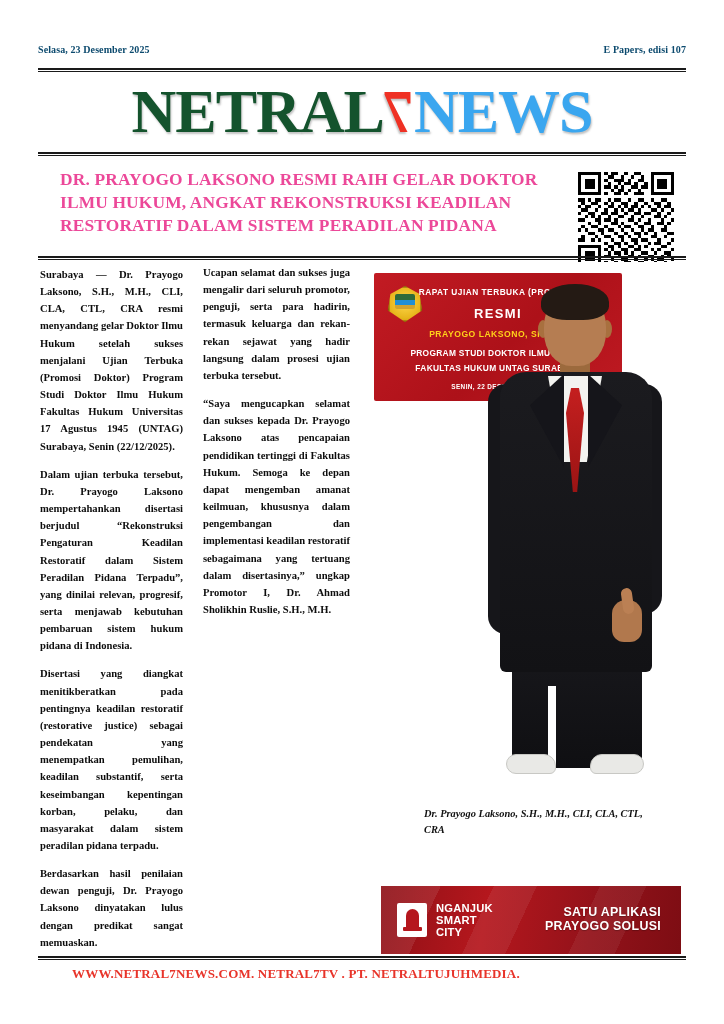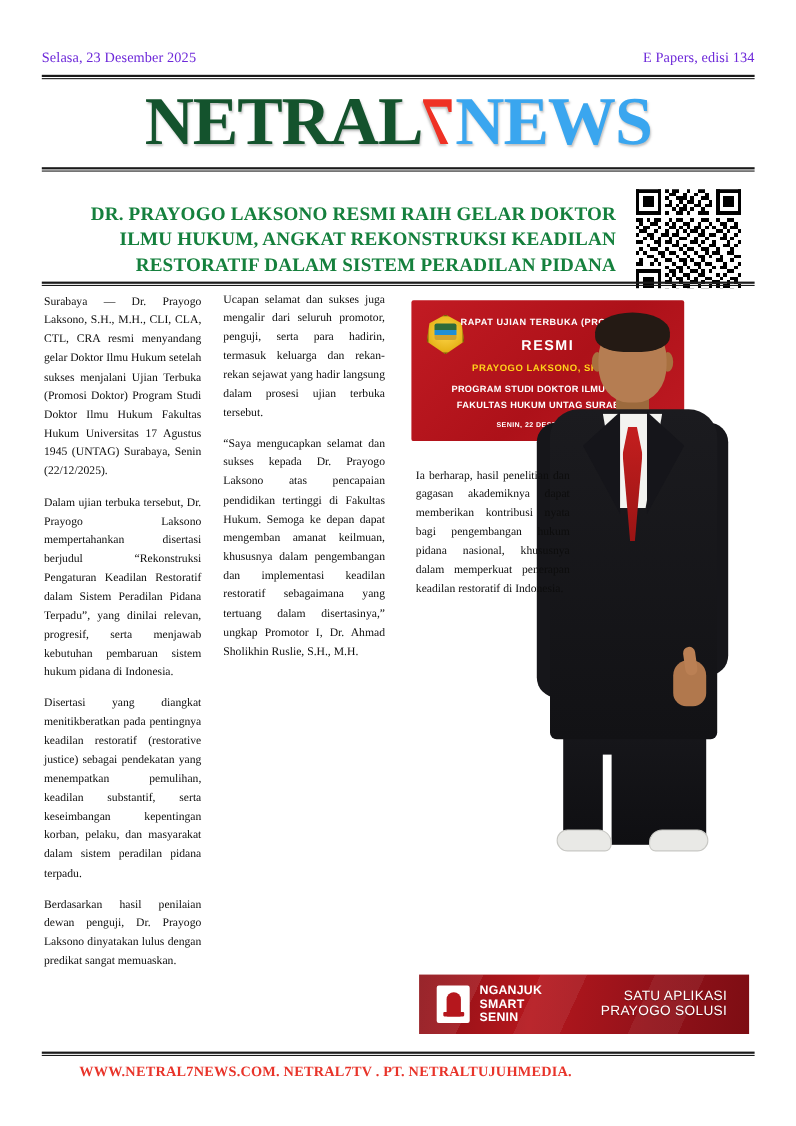--- a/index.html
+++ b/index.html
@@ -19,23 +19,23 @@
   }
 
   
   .topbar {
     position: absolute;
     left: 38px; top: 44px; width: 648px;
     display: flex; justify-content: space-between; align-items: baseline;
   }
   .topbar .date,
   .topbar .edition {
-    font-size: 13px;
-    font-weight: normal;
-    color: #6d28d9;
+    font-size: 10px;
+    font-weight: bold;
+    color: #0c4a6e;
     letter-spacing: 0.1px;
     white-space: nowrap;
   }
   .rule-double {
     position: absolute;
     left: 38px; width: 648px;
     border-top: 2px solid #1a1a1a;
     border-bottom: 1px solid #1a1a1a;
     height: 4px;
   }
@@ -59,47 +59,46 @@
   .wm-red { color: #14532d; }
   .wm-blue { color: #3aa6ef; }
   .wm-seven { color: #ef3124; display:inline-block; transform: scaleX(-1); }
 
   .rule-under-logo { top: 152px; }
 
   
   .headline {
     position: absolute;
     left: 60px; top: 168px; width: 500px;
-    text-align: right;
+    text-align: left;
     font-size: 17.4px;
     font-weight: bold;
     line-height: 1.33;
-    color: #15803d;
+    color: #ec4899;
     letter-spacing: 0.15px;
-    margin-top: 15px;
   }
 
   
   .qr {
     position: absolute;
     left: 578px; top: 172px;
     width: 96px; height: 96px;
     background: #fff;
   }
   .qr svg { display:block; }
 
   .rule-under-head { top: 256px; }
 
   
   .col {
     position: absolute;
     font-size: 10.6px;
     line-height: 1.62;
     color: #0d0d0d;
-    font-weight: normal;
+    font-weight: bold;
     text-align: justify;
     text-justify: inter-word;
   }
   .col p { margin-bottom: 11px; }
   .col p:last-child { margin-bottom: 0; }
 
   #col1 { left: 40px; top: 266px; width: 143px; }
   #col2 { left: 203px; top: 264px; width: 147px; }
   #col3 { left: 378px; top: 424px; width: 140px; }
 
@@ -217,21 +216,21 @@
     font-weight: bold;
     font-style: italic;
     line-height: 1.5;
     color: #111;
   }
 
   
   .ad {
     position: absolute;
     left: 381px; top: 886px;
-    width: 300px; height: 54px;
+    width: 300px; height: 68px;
     background: linear-gradient(100deg,#8e1016 0%, #b5171d 35%, #93121a 70%, #7d0d13 100%);
     overflow: hidden;
     display: flex; align-items: center;
   }
   .ad::before {
     content:"";
     position:absolute; inset:0;
     background:
       linear-gradient(115deg, rgba(255,255,255,.09) 0 18%, transparent 18% 34%, rgba(255,255,255,.07) 34% 47%, transparent 47% 66%, rgba(255,255,255,.06) 66% 80%, transparent 80%);
   }
@@ -261,21 +260,21 @@
     font-weight: bold;
     font-size: 11.2px;
     line-height: 1.07;
     letter-spacing: 0.2px;
   }
   .ad-tag {
     position: relative; z-index:2;
     margin-left: auto; margin-right: 20px;
     color:#fff; text-align: right;
     font-family: "Liberation Sans", sans-serif;
-    font-weight: normal;
+    font-weight: bold;
     font-size: 12.4px;
     line-height: 1.1;
     letter-spacing: 0.3px;
     text-shadow: 0 1px 1px rgba(0,0,0,.25);
   }
 
   
   .rule-footer { top: 956px; }
   .footer {
     position: absolute;
@@ -287,21 +286,21 @@
     letter-spacing: 0.2px;
   }
 </style>
 </head>
 <body>
 
 <div class="page">
 
   <div class="topbar">
     <span class="date">Selasa, 23 Desember 2025</span>
-    <span class="edition">E Papers, edisi 134</span>
+    <span class="edition">E Papers, edisi 107</span>
   </div>
   <div class="rule-double rule-top"></div>
 
   <div class="masthead">
     <span class="wordmark">
       <span class="wm-red">NETRAL</span><span class="wm-seven">7</span><span class="wm-blue">NEWS</span>
     </span>
   </div>
   <div class="rule-double rule-under-logo"></div>
 
@@ -569,32 +568,32 @@
       <div class="m-ear-l"></div>
       <div class="m-ear-r"></div>
       <div class="m-head"></div>
       <div class="m-hair"></div>
       <div class="m-hand"></div>
       <div class="m-thumb"></div>
     </div>
   </div>
 
   <div class="col" id="col3">
-    <p>Ia berharap, hasil penelitian dan gagasan akademiknya dapat memberikan kontribusi nyata bagi pengembangan hukum pidana nasional, khususnya dalam memperkuat penerapan keadilan restoratif di Indonesia.</p>
-  </div>
-
+  </div>
+
+  <div class="caption">Dr. Prayogo Laksono, S.H., M.H., CLI, CLA, CTL, CRA</div>
 
   <div class="ad">
     <div class="ad-logo">
         <i></i>
       </div>
     <div class="ad-name">
       <div>NGANJUK</div>
       <div>SMART</div>
-      <div>SENIN</div>
+      <div>CITY</div>
     </div>
     <div class="ad-tag">
       <div>SATU APLIKASI</div>
       <div>PRAYOGO SOLUSI</div>
     </div>
   </div>
 
   <div class="rule-double rule-footer"></div>
   <div class="footer">WWW.NETRAL7NEWS.COM. NETRAL7TV . PT. NETRALTUJUHMEDIA.</div>
 

